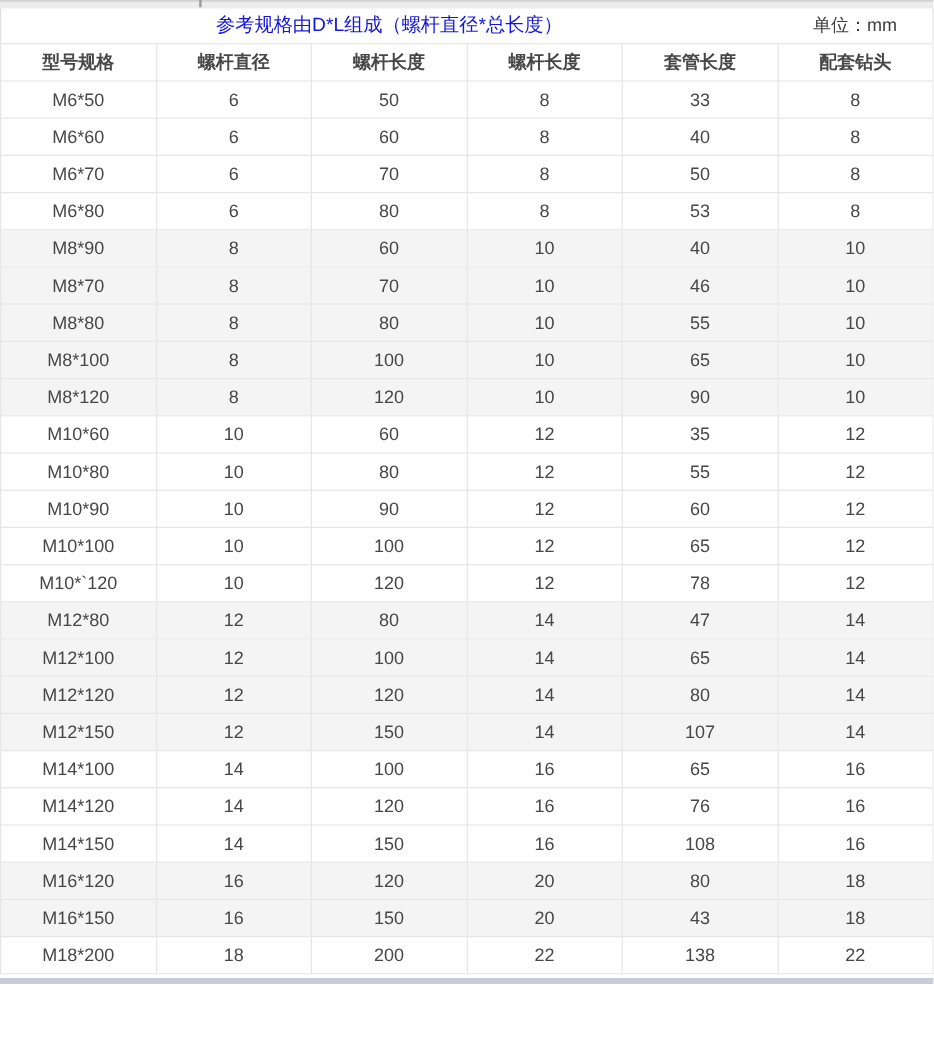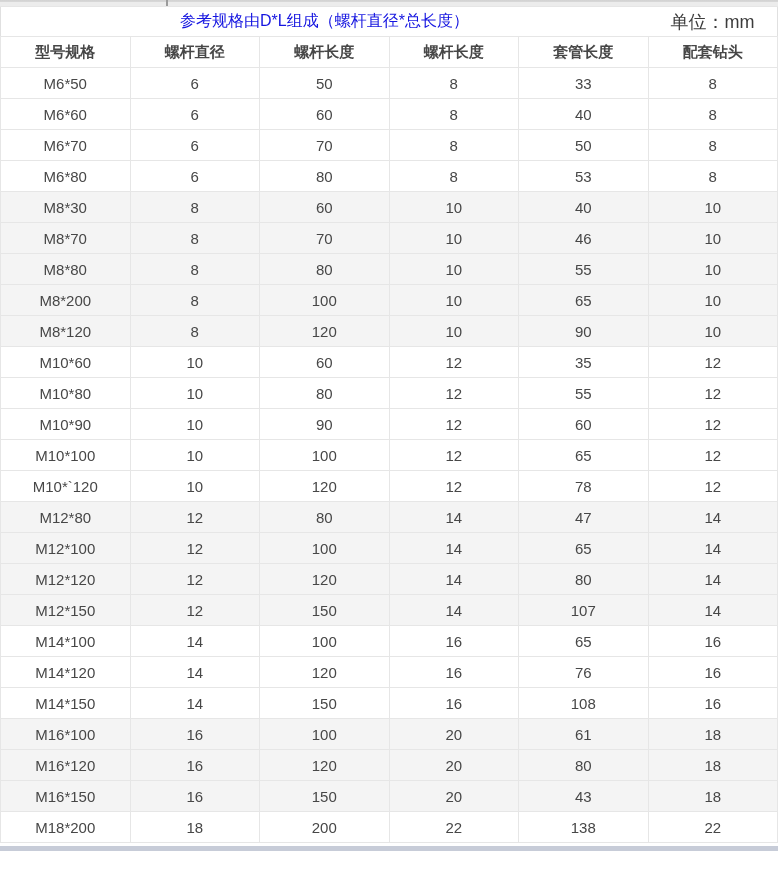--- a/index.html
+++ b/index.html
@@ -47,21 +47,21 @@
     white-space: nowrap;
   }
   tr.title-row { height: 30px; }
   tr.title-row td { border-left: none; border-right: none; }
   td.title-main {
     color: var(--title-color, #1414e0);
     font-size: 16px;
   }
   td.title-unit {
     color: #3c3c3c;
-    font-size: 18px;
+    font-size: 15px;
   }
   tr.header-row { height: 31px; }
   tr.header-row th { font-size: 15px; font-weight: bold; }
   tr.data-row { height: 31px; }
   tr.data-row td { font-size: 15px; }
   tr.data-row.shaded td { background: var(--shade-color, #f4f4f4); }
   .bottom-gap {
     width: 778px;
     height: 3px;
     background: #ffffff;
@@ -130,21 +130,21 @@
         </tr>
         <tr class="data-row">
           <td>M6*80</td>
           <td>6</td>
           <td>80</td>
           <td>8</td>
           <td>53</td>
           <td>8</td>
         </tr>
         <tr class="data-row shaded">
-          <td>M8*30</td>
+          <td>M8*90</td>
           <td>8</td>
           <td>60</td>
           <td>10</td>
           <td>40</td>
           <td>10</td>
         </tr>
         <tr class="data-row shaded">
           <td>M8*70</td>
           <td>8</td>
           <td>70</td>
@@ -154,21 +154,21 @@
         </tr>
         <tr class="data-row shaded">
           <td>M8*80</td>
           <td>8</td>
           <td>80</td>
           <td>10</td>
           <td>55</td>
           <td>10</td>
         </tr>
         <tr class="data-row shaded">
-          <td>M8*200</td>
+          <td>M8*100</td>
           <td>8</td>
           <td>100</td>
           <td>10</td>
           <td>65</td>
           <td>10</td>
         </tr>
         <tr class="data-row shaded">
           <td>M8*120</td>
           <td>8</td>
           <td>120</td>
@@ -264,28 +264,20 @@
           <td>76</td>
           <td>16</td>
         </tr>
         <tr class="data-row">
           <td>M14*150</td>
           <td>14</td>
           <td>150</td>
           <td>16</td>
           <td>108</td>
           <td>16</td>
-        </tr>
-        <tr class="data-row shaded">
-          <td>M16*100</td>
-          <td>16</td>
-          <td>100</td>
-          <td>20</td>
-          <td>61</td>
-          <td>18</td>
         </tr>
         <tr class="data-row shaded">
           <td>M16*120</td>
           <td>16</td>
           <td>120</td>
           <td>20</td>
           <td>80</td>
           <td>18</td>
         </tr>
         <tr class="data-row shaded">

